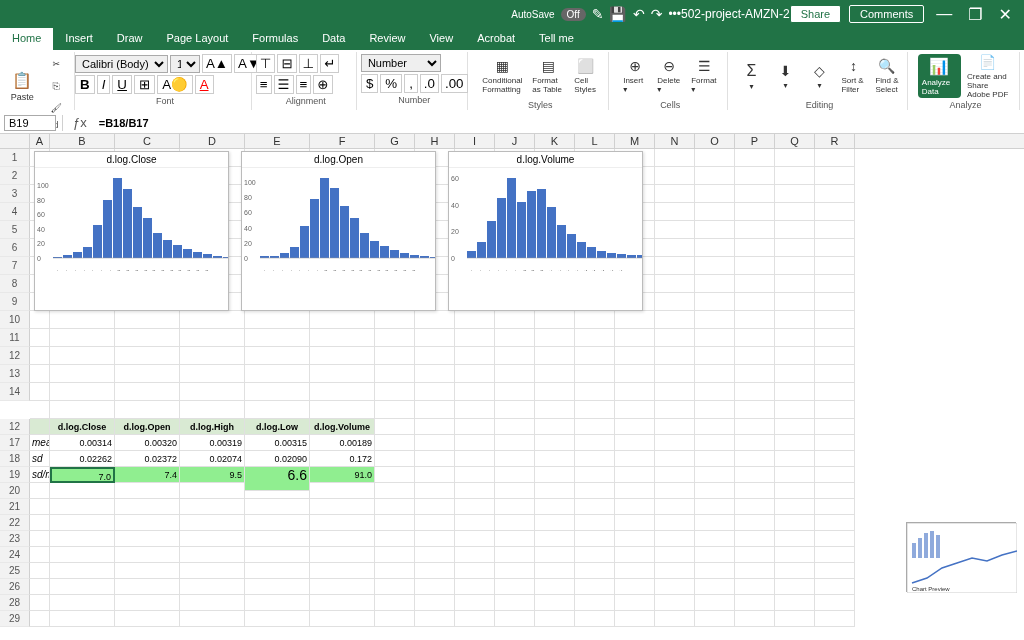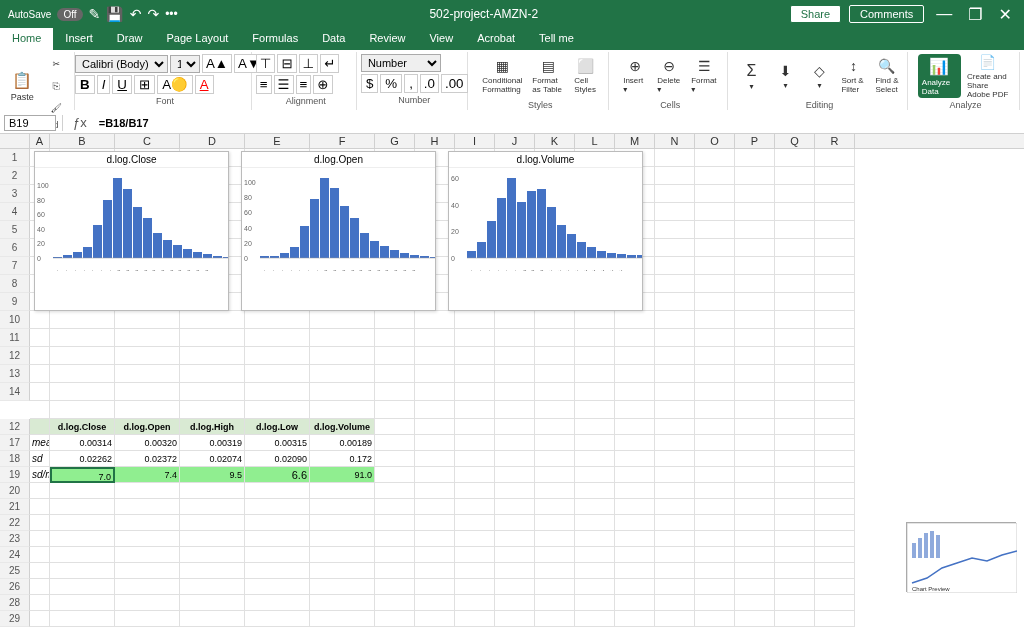--- a/index.html
+++ b/index.html
@@ -5,21 +5,21 @@
     * { margin: 0; padding: 0; box-sizing: border-box; }
     body { font-family: 'Segoe UI', Arial, sans-serif; font-size: 11px; background: #fff; overflow: hidden; }
 
     
     #title-bar {
       background: #217346;
       color: #fff;
       height: 28px;
       display: flex;
       align-items: center;
-      justify-content: space-between;
+      justify-content: flex-end;
       padding: 0 8px;
       font-size: 12px;
     }
     #title-bar .left { display: flex; align-items: center; gap: 6px; font-size: 11px; }
     #title-bar .center { font-size: 12px; font-weight: 500; }
     #title-bar .right { display: flex; align-items: center; gap: 8px; }
     #title-bar .win-btn { font-size: 16px; cursor: pointer; padding: 0 4px; }
     #ribbon-tabs { display: flex; background: #217346; }
     #ribbon-tabs .tab {
       padding: 4px 12px;
@@ -747,21 +747,21 @@
           <div class="cell" style="width: 40px; min-width: 40px; height: 16px; line-height: 16px;"></div>
           <div class="cell" style="width: 40px; min-width: 40px; height: 16px; line-height: 16px;"></div>
           <div class="cell" style="width: 40px; min-width: 40px; height: 16px; line-height: 16px;"></div>
         </div>
         <div class="grid-row" style="height: 16px;">
           <div class="row-num" style="height: 16px; line-height: 16px;">19</div>
           <div class="cell" style="width: 20px; min-width: 20px; height: 16px; line-height: 16px; font-style: italic;">sd/mean</div>
           <div class="cell data-cell" style="width: 65px; min-width: 65px; height: 16px; line-height: 16px; font-size: 9px; background: rgb(144, 238, 144); border: 2px solid rgb(33, 115, 70);">7.0</div>
           <div class="cell data-cell" style="width: 65px; min-width: 65px; height: 16px; line-height: 16px; font-size: 9px; background: rgb(144, 238, 144);">7.4</div>
           <div class="cell data-cell" style="width: 65px; min-width: 65px; height: 16px; line-height: 16px; font-size: 9px; background: rgb(144, 238, 144);">9.5</div>
-          <div class="cell data-cell" style="width: 65px; min-width: 65px; height: 16px; line-height: 16px; font-size: 11px; background: rgb(144, 238, 144);">6.6</div>
+          <div class="cell data-cell" style="width: 65px; min-width: 65px; height: 24px; line-height: 16px; font-size: 14px; background: rgb(144, 238, 144);">6.6</div>
           <div class="cell data-cell" style="width: 65px; min-width: 65px; height: 16px; line-height: 16px; font-size: 9px; background: rgb(144, 238, 144);">91.0</div>
           <div class="cell" style="width: 40px; min-width: 40px; height: 16px; line-height: 16px;"></div>
           <div class="cell" style="width: 40px; min-width: 40px; height: 16px; line-height: 16px;"></div>
           <div class="cell" style="width: 40px; min-width: 40px; height: 16px; line-height: 16px;"></div>
           <div class="cell" style="width: 40px; min-width: 40px; height: 16px; line-height: 16px;"></div>
           <div class="cell" style="width: 40px; min-width: 40px; height: 16px; line-height: 16px;"></div>
           <div class="cell" style="width: 40px; min-width: 40px; height: 16px; line-height: 16px;"></div>
           <div class="cell" style="width: 40px; min-width: 40px; height: 16px; line-height: 16px;"></div>
           <div class="cell" style="width: 40px; min-width: 40px; height: 16px; line-height: 16px;"></div>
           <div class="cell" style="width: 40px; min-width: 40px; height: 16px; line-height: 16px;"></div>

